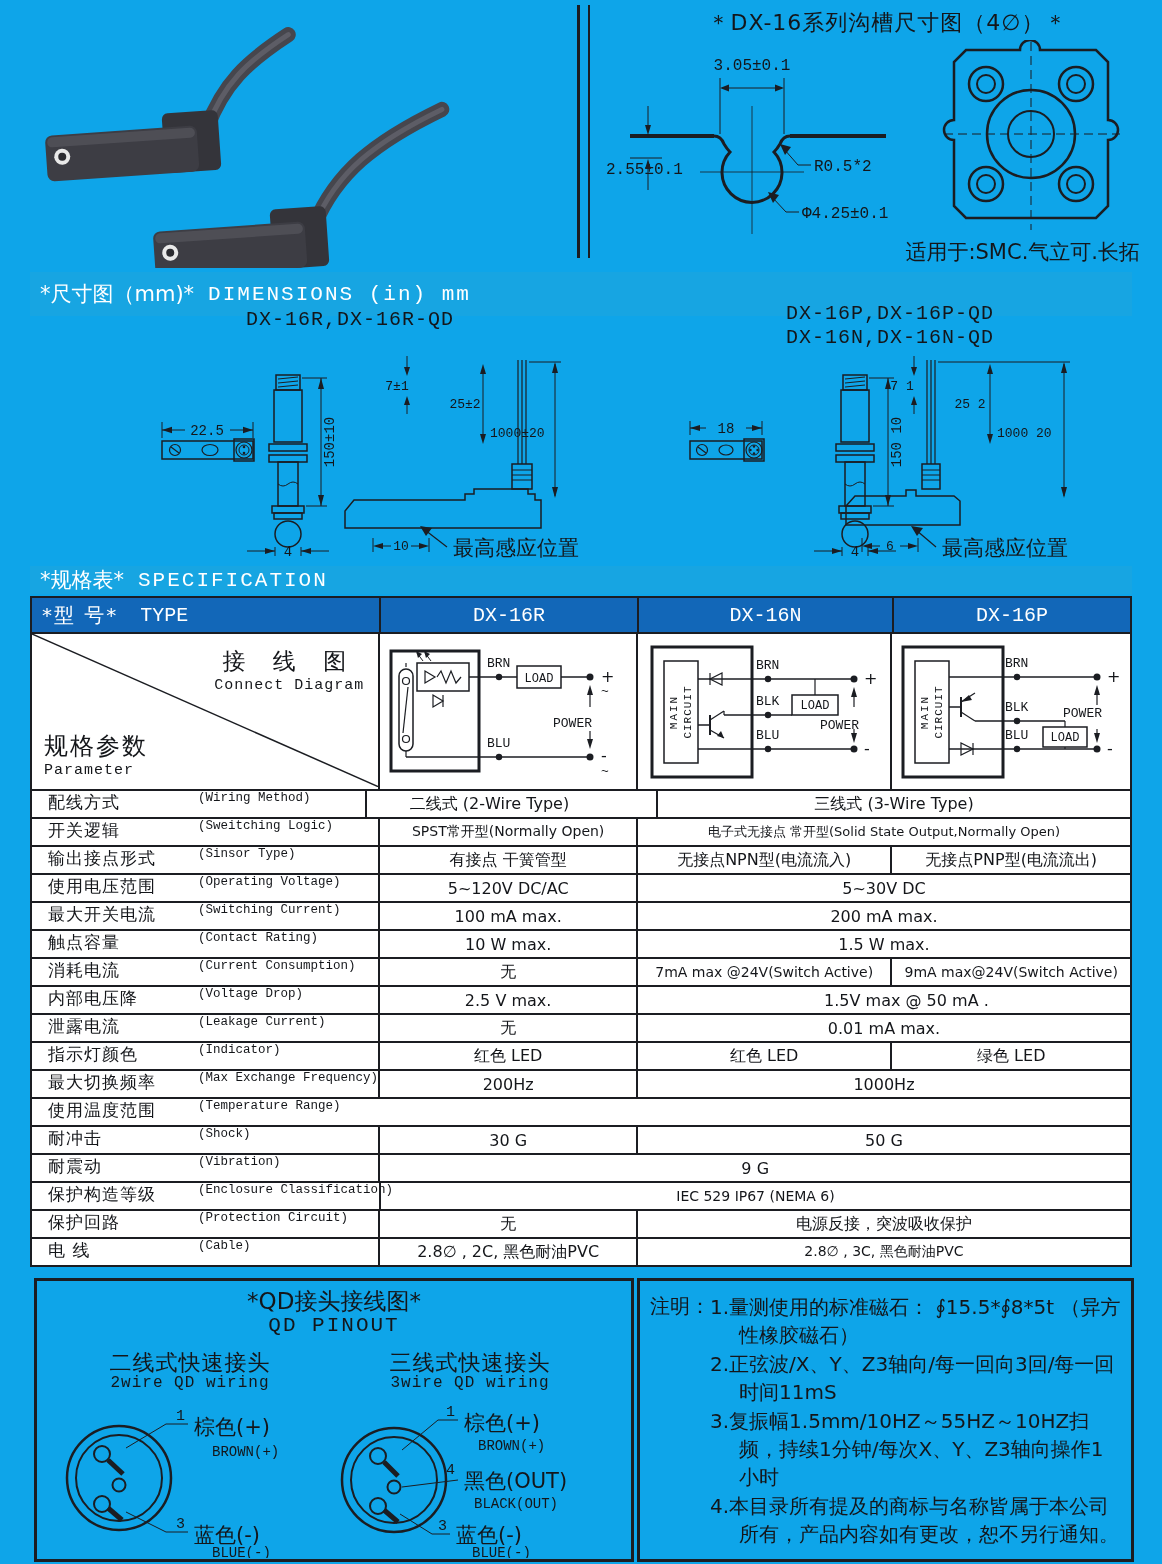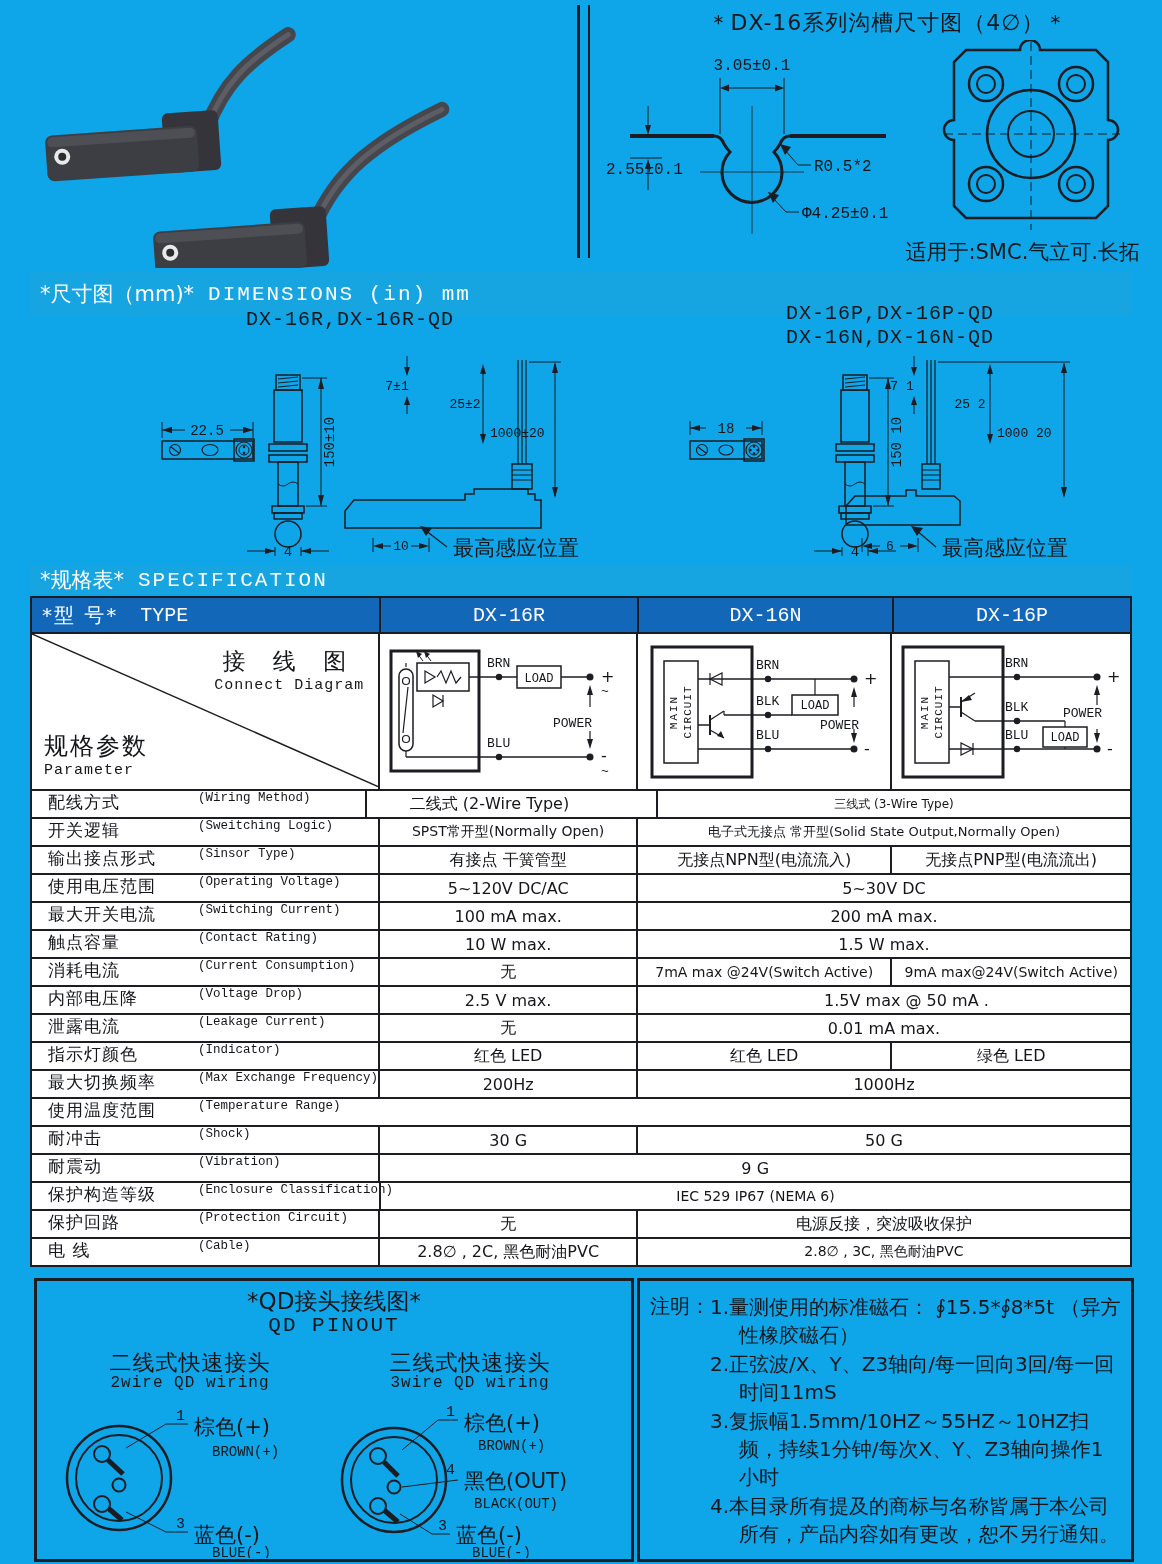--- a/index.html
+++ b/index.html
@@ -454,21 +454,21 @@
       </div>
     </div>
 
     <div id="spec-rows">
         <div class="srow">
           <div class="lab">
             <span class="zh lzh">配线方式</span>
             <span class="mono len">(Wiring Method)</span>
           </div>
           <div class="val" style="width: 258px; font-size: 16px;">二线式 (2-Wire Type)</div>
-          <div class="val" style="width: 495px; font-size: 12px; margin-left: 44px;">三线式 (3-Wire Type)</div>
+          <div class="val" style="width: 495px; font-size: 16px; margin-left: 44px;">三线式 (3-Wire Type)</div>
         </div>
         <div class="srow">
           <div class="lab">
             <span class="zh lzh">开关逻辑</span>
             <span class="mono len">(Sweitching Logic)</span>
           </div>
           <div class="val" style="width: 258px; font-size: 14px;">SPST常开型(Normally Open)</div>
           <div class="val" style="width: 495px; font-size: 13px;">电子式无接点 常开型(Solid State Output,Normally Open)</div>
         </div>
         <div class="srow">

